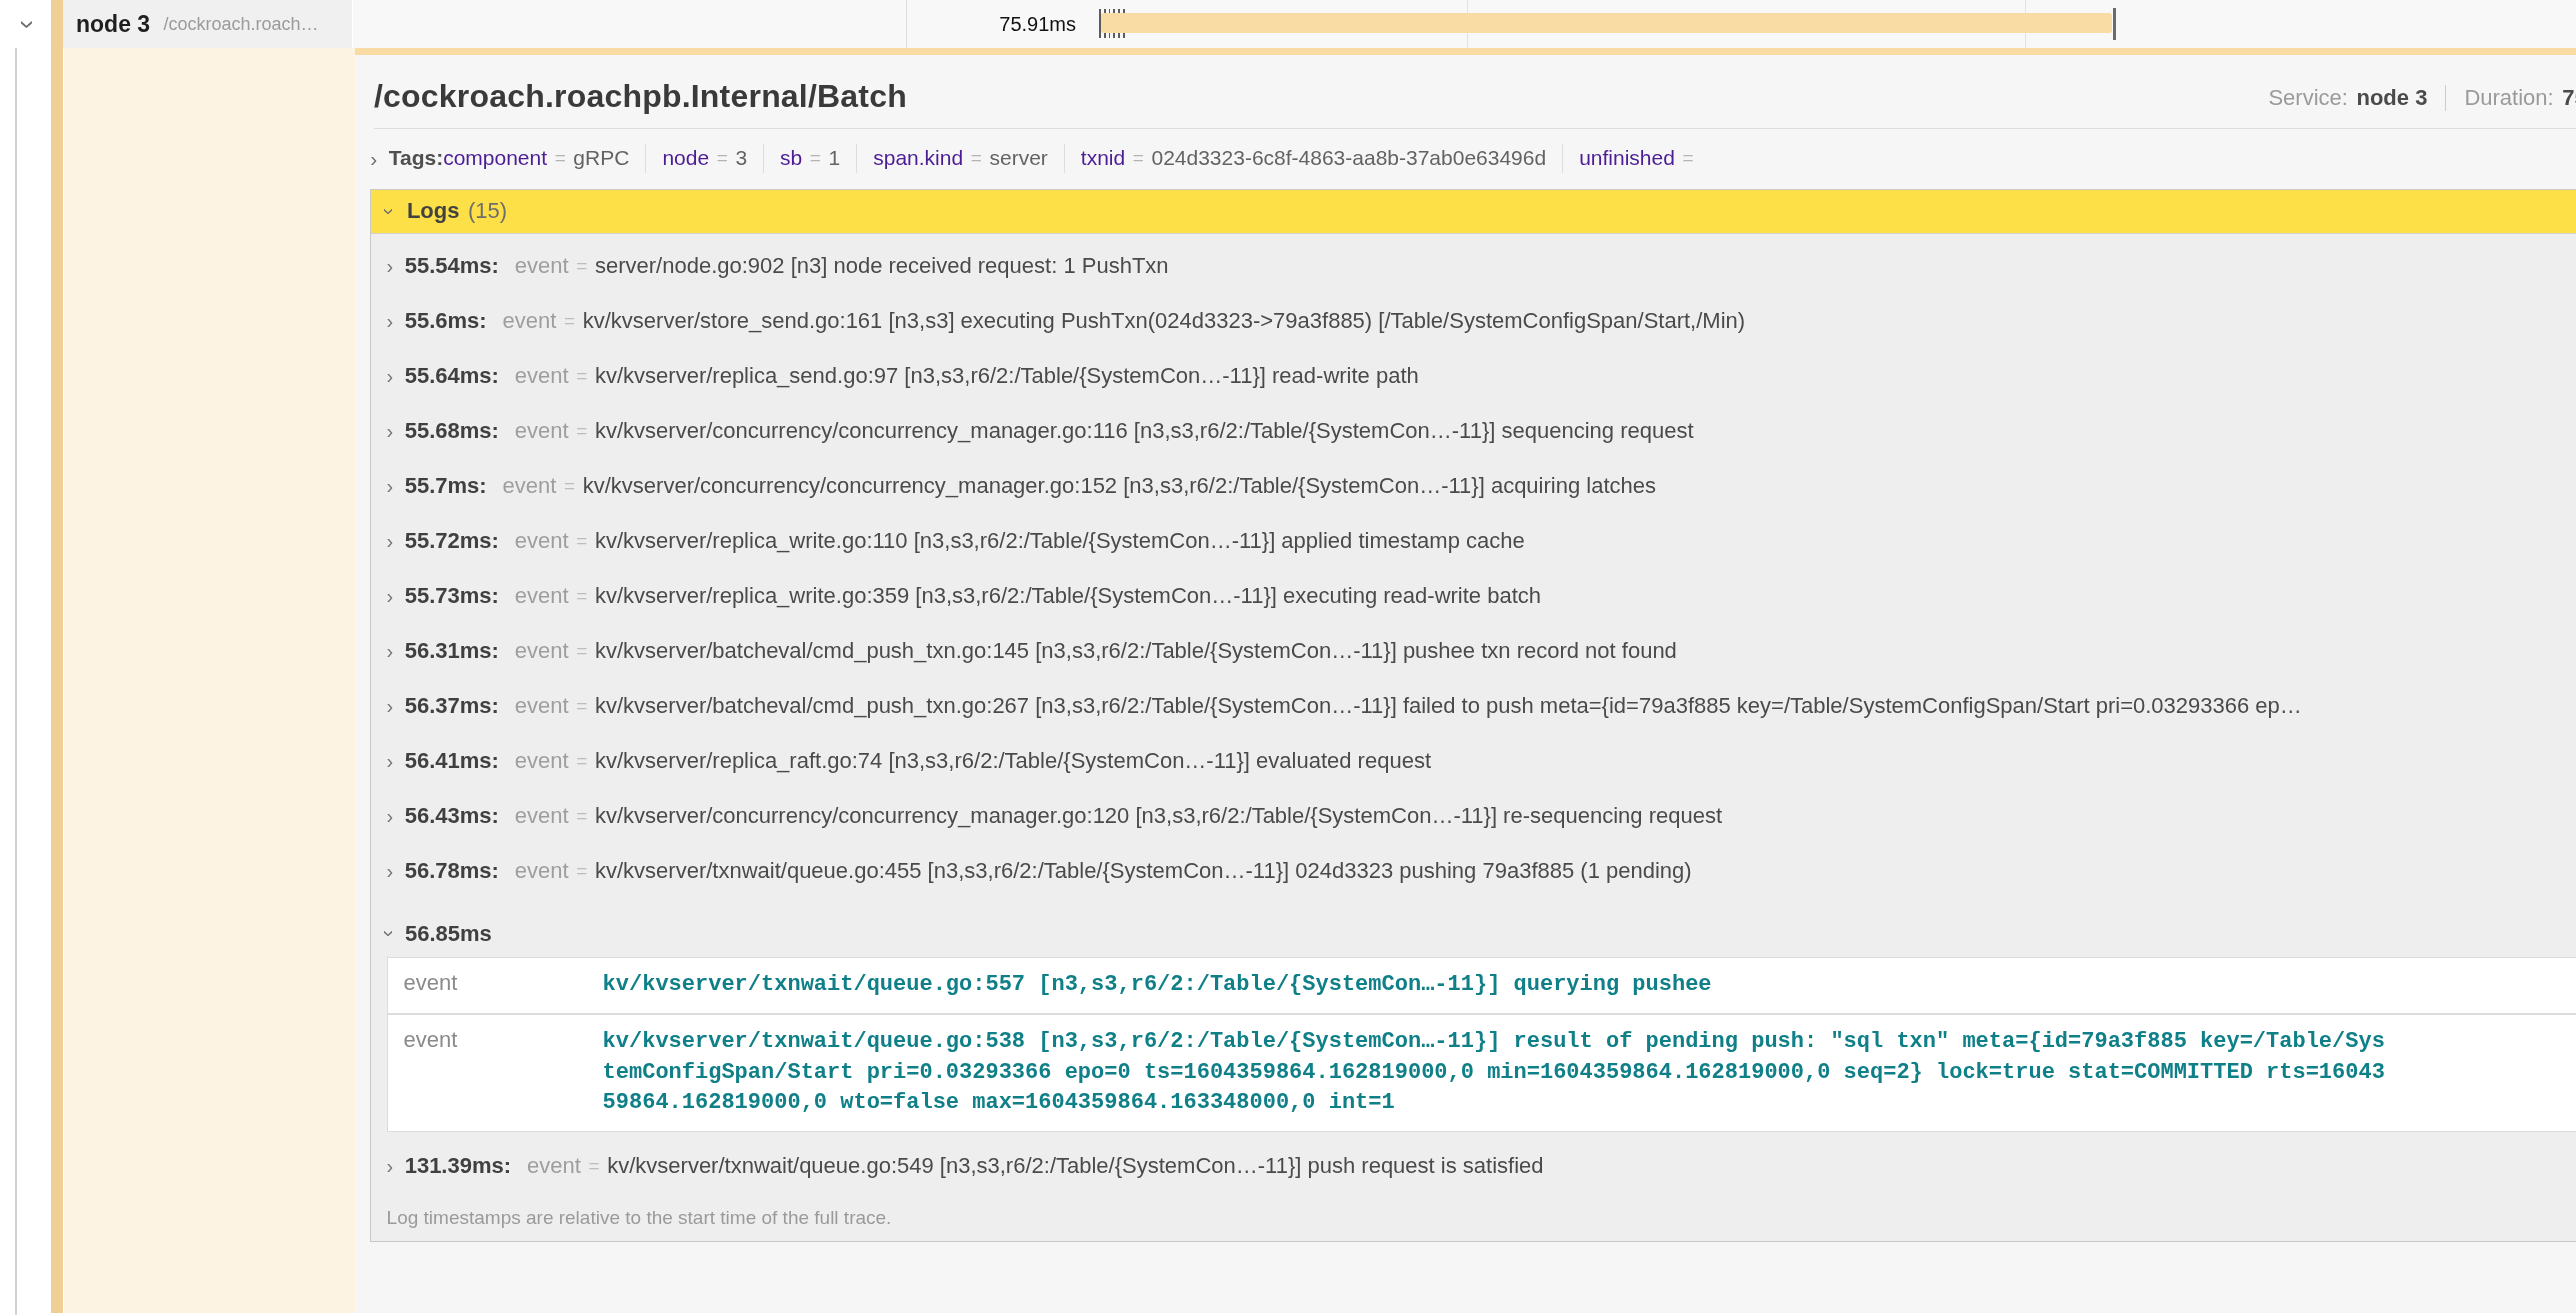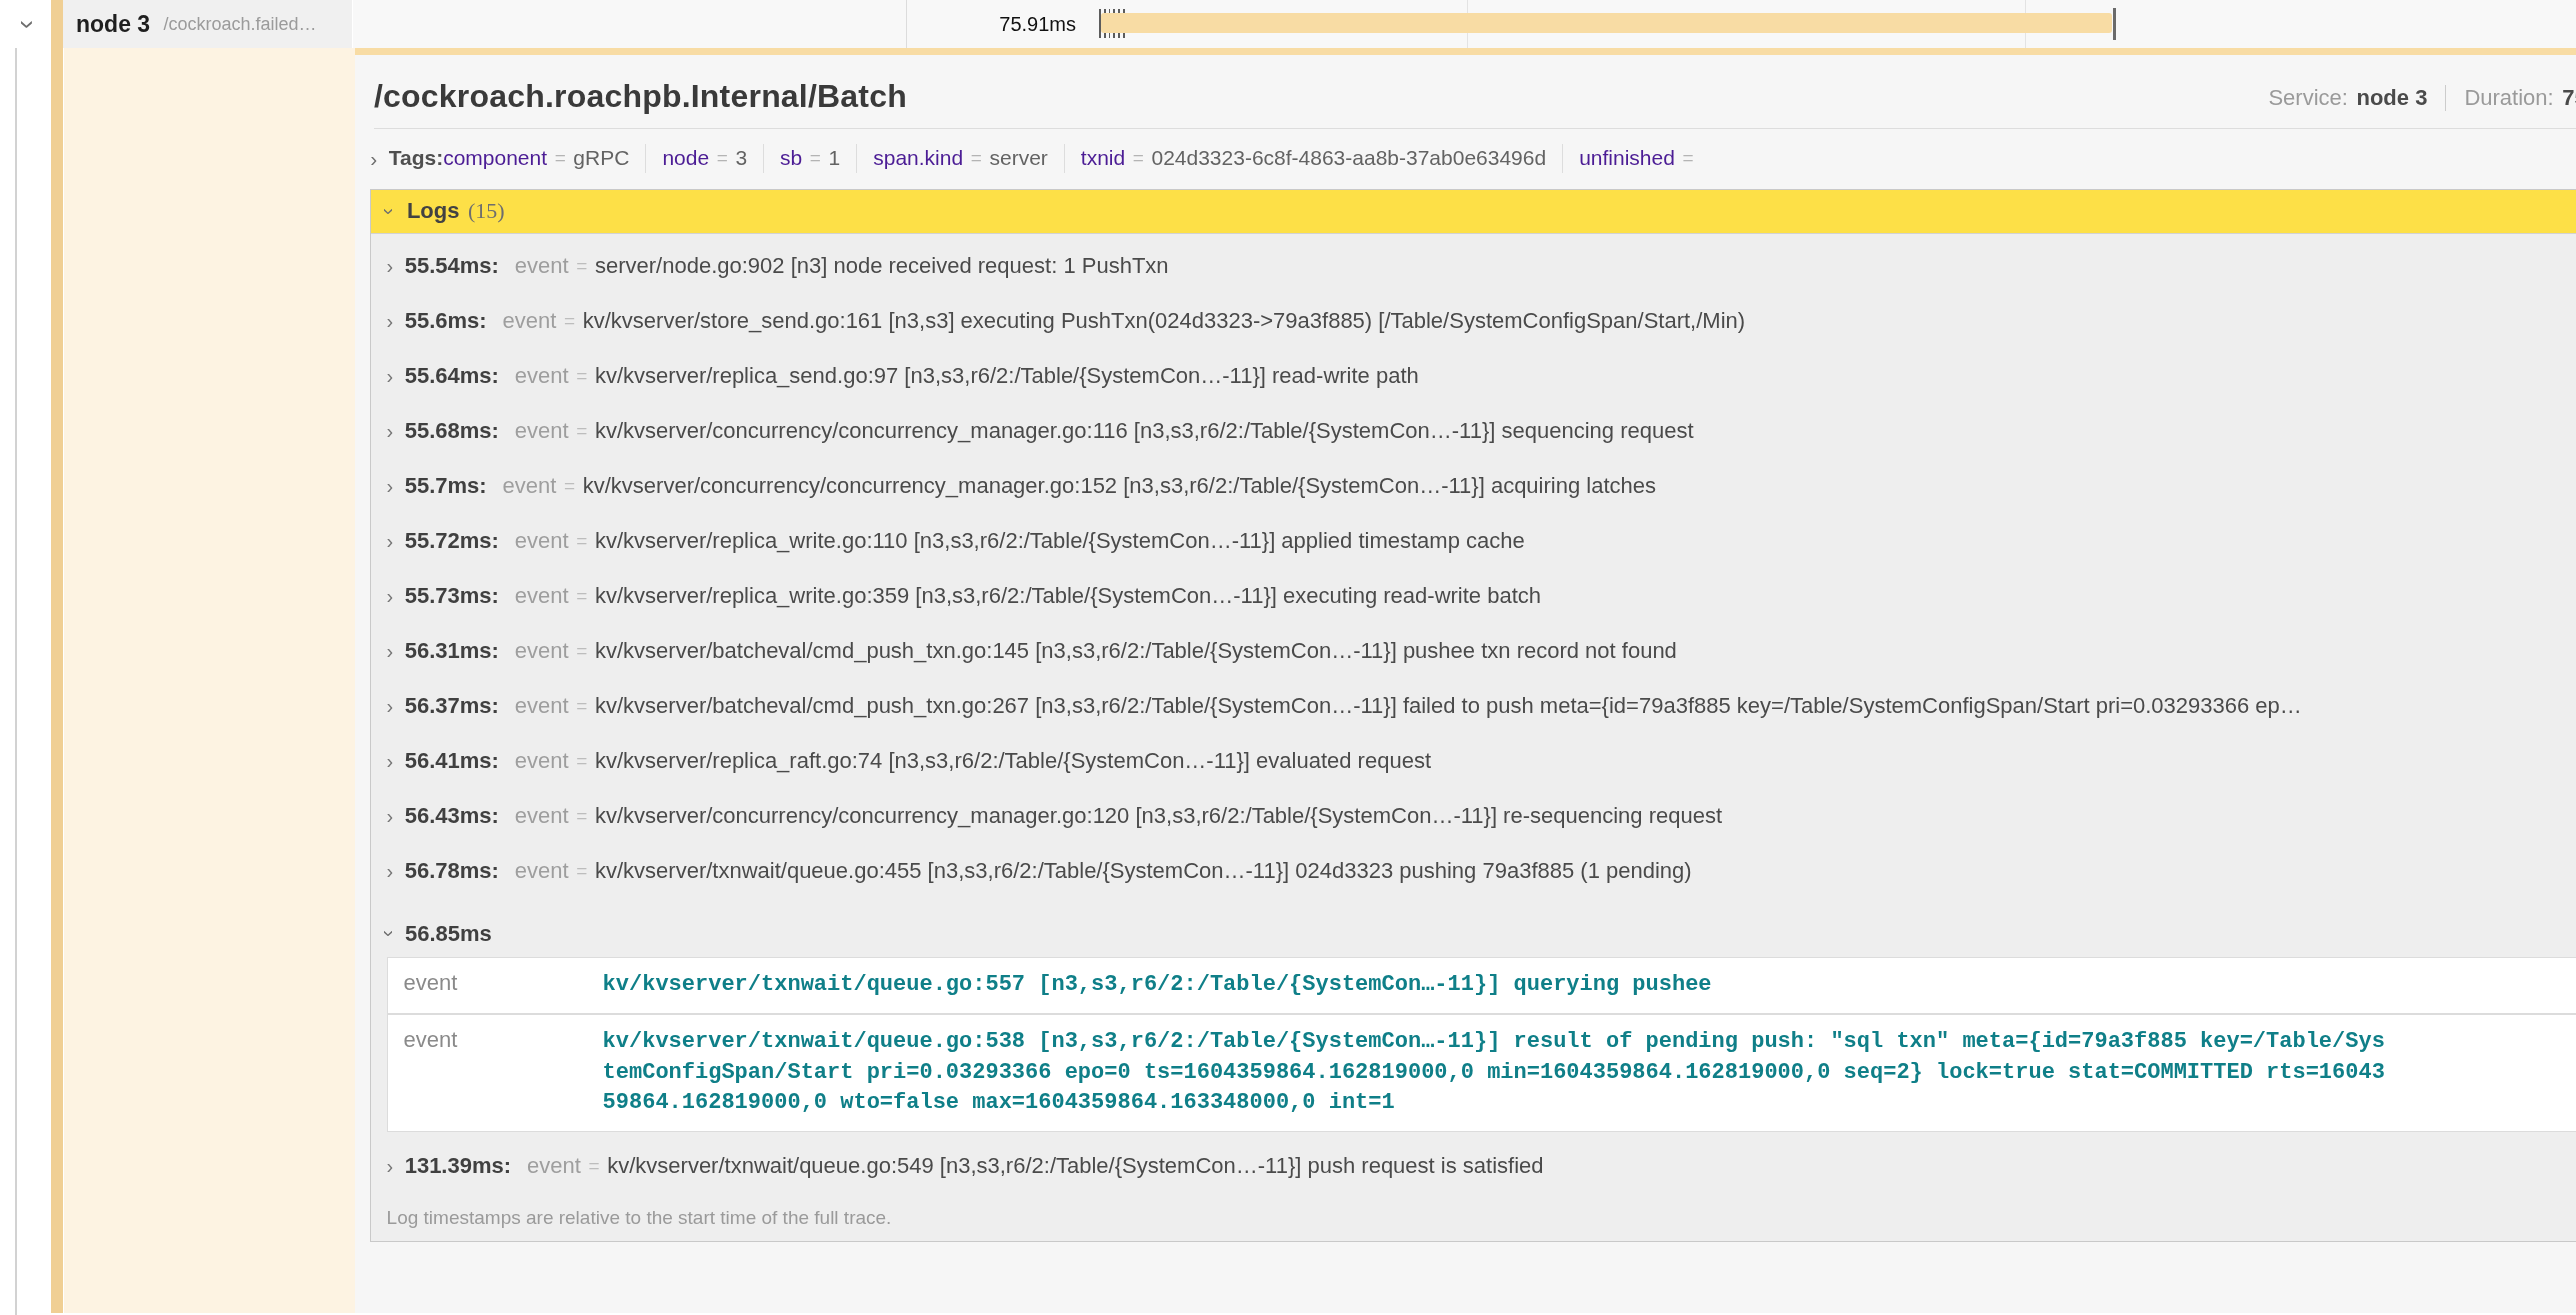--- a/index.html
+++ b/index.html
@@ -47,21 +47,21 @@
   .tag-item { display:flex; align-items:center; white-space:nowrap; }
   .tag-key { color:#4c1d95; }
   .tag-eq { color:#b4b4b4; margin:0 7.6px; font-size:19px; }
   .tag-val { color:#636363; }
   .tag-sep { width:1px; height:29px; background:#ddd; margin:0 16px; }
   .tags-row > .tag-item:first-of-type { margin-left:20px; }
 
   .logs-box { margin:16px 7.6px 0 15.3px; border:1px solid #c9c9c9; background:#eeeeee; }
   .logs-header { background:#fde047; height:44px; display:flex; align-items:center; padding-left:15.3px; border-bottom:1px solid #d2d2d2; }
   .logs-title { font-weight:bold; font-size:22px; color:#424242; margin-left:13.3px; }
-  .logs-count { font-size:22px; color:#6e6e6e; margin-left:8.6px; font-weight:normal;font-family:Liberation Serif, serif; }
+  .logs-count { font-size:22px; color:#6e6e6e; margin-left:8.6px; font-weight:normal; }
 
   .logs-body { padding-top:4.8px; }
   .log-row { height:55px; display:flex; align-items:center; padding-left:15.3px; white-space:nowrap; overflow:hidden; }
   .log-caret { color:#757575; font-size:20px; line-height:1; flex:0 0 auto; }
   .log-time { font-weight:bold; font-size:22px; color:#404040; margin-left:11.4px; flex:0 0 auto; }
   .log-key { font-size:22px; color:#9e9e9e; margin-left:16px; flex:0 0 auto; }
   .log-eq { font-size:19px; color:#bdbdbd; margin:0 7.6px; flex:0 0 auto; }
   .log-val { font-size:22px; color:#4a4a4a; flex:0 1 auto; overflow:hidden; }
 
   .log-exp-header { display:flex; align-items:center; height:46px; margin-top:12.4px; padding-left:15.3px; }
@@ -79,21 +79,21 @@
 
 <div id="app">
 
   <div class="tree-guide"></div>
 
   <div class="span-row">
     <div class="right-bg"></div>
     <span class="collapse-caret row-caret">›</span>
     <div class="tab">
       <span class="span-name">node 3</span>
-      <span class="span-op">/cockroach.failed…</span>
+      <span class="span-op">/cockroach.roach…</span>
     </div>
     <div class="col-divider" style="left:906px;"></div>
     <div class="ruler-grid" style="left:1467px;"></div>
     <div class="ruler-grid" style="left:2025px;"></div>
     <div class="dur-label">75.91ms</div>
     <div class="tickset">
       <div class="tick"></div>
         <div class="tick"></div>
         <div class="tick"></div>
       <div class="tick"></div>

